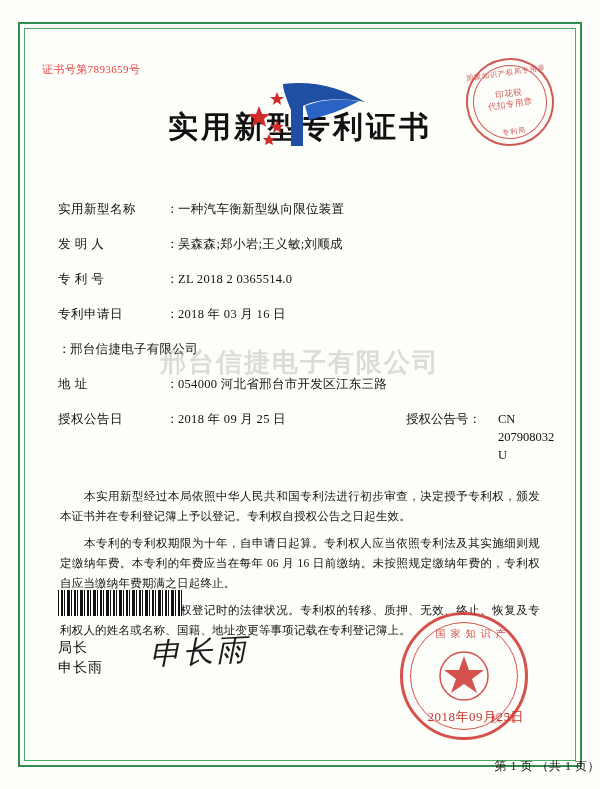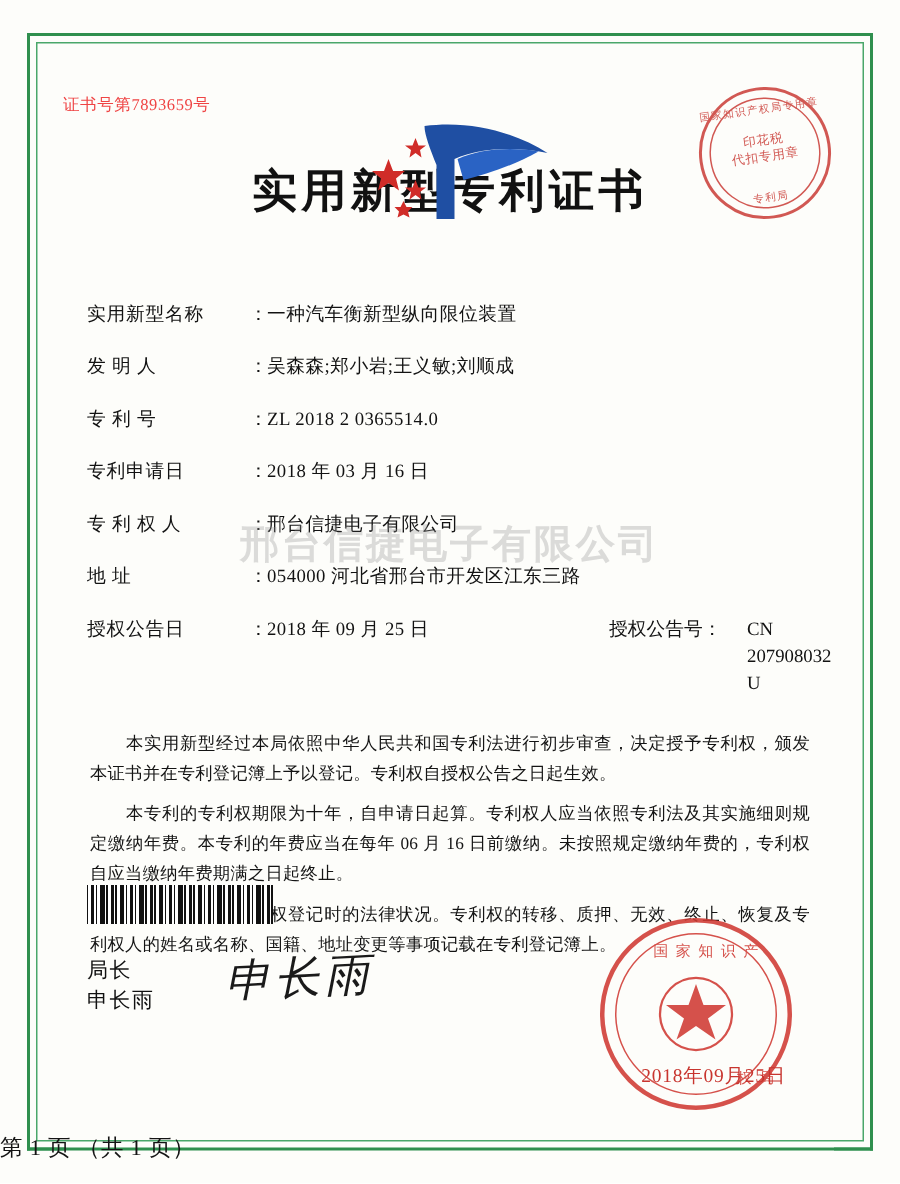--- a/index.html
+++ b/index.html
@@ -288,22 +288,22 @@
     top: 708px;
     font-size: 13px;
     color: #c8352f;
     letter-spacing: 0.5px;
   }
 
   .footer {
     position: absolute;
     left: 0; right: 0;
     bottom: 14px;
-    text-align: left;
-    font-size: 15px;
+    text-align: right;
+    font-size: 12px;
     color: #141414;
     letter-spacing: 0.5px;
   }
 </style>
 </head>
 <body>
 
 <div class="page">
 
   <div class="border-outer"></div>
@@ -355,21 +355,20 @@
         <div class="field-value">ZL 2018 2 0365514.0</div>
       </div>
 
       <div class="field-row">
         <div class="field-label">专利申请日</div>
         <div class="field-colon">：</div>
         <div class="field-value">2018 年 03 月 16 日</div>
       </div>
 
       <div class="field-row">
-        <div class="field-label">专 利 权 人</div>
         <div class="field-colon">：</div>
         <div class="field-value">邢台信捷电子有限公司</div>
       </div>
 
       <div class="field-row">
         <div class="field-label">地 址</div>
         <div class="field-colon">：</div>
         <div class="field-value">054000 河北省邢台市开发区江东三路</div>
       </div>
 

